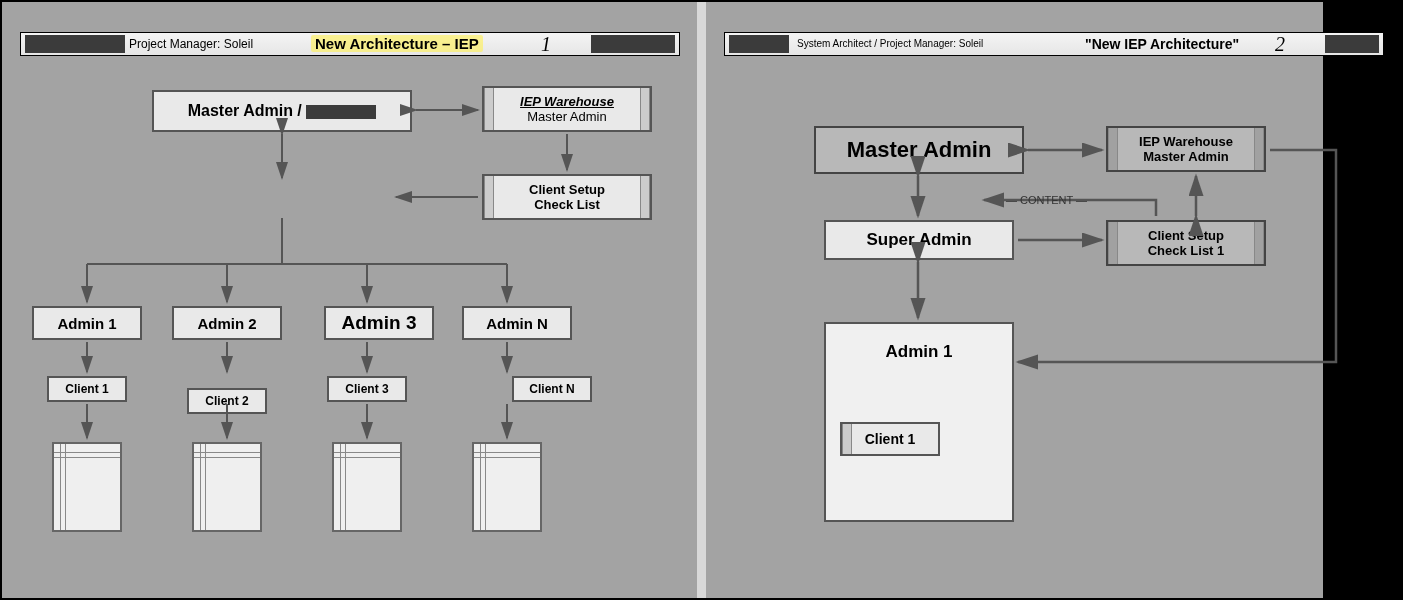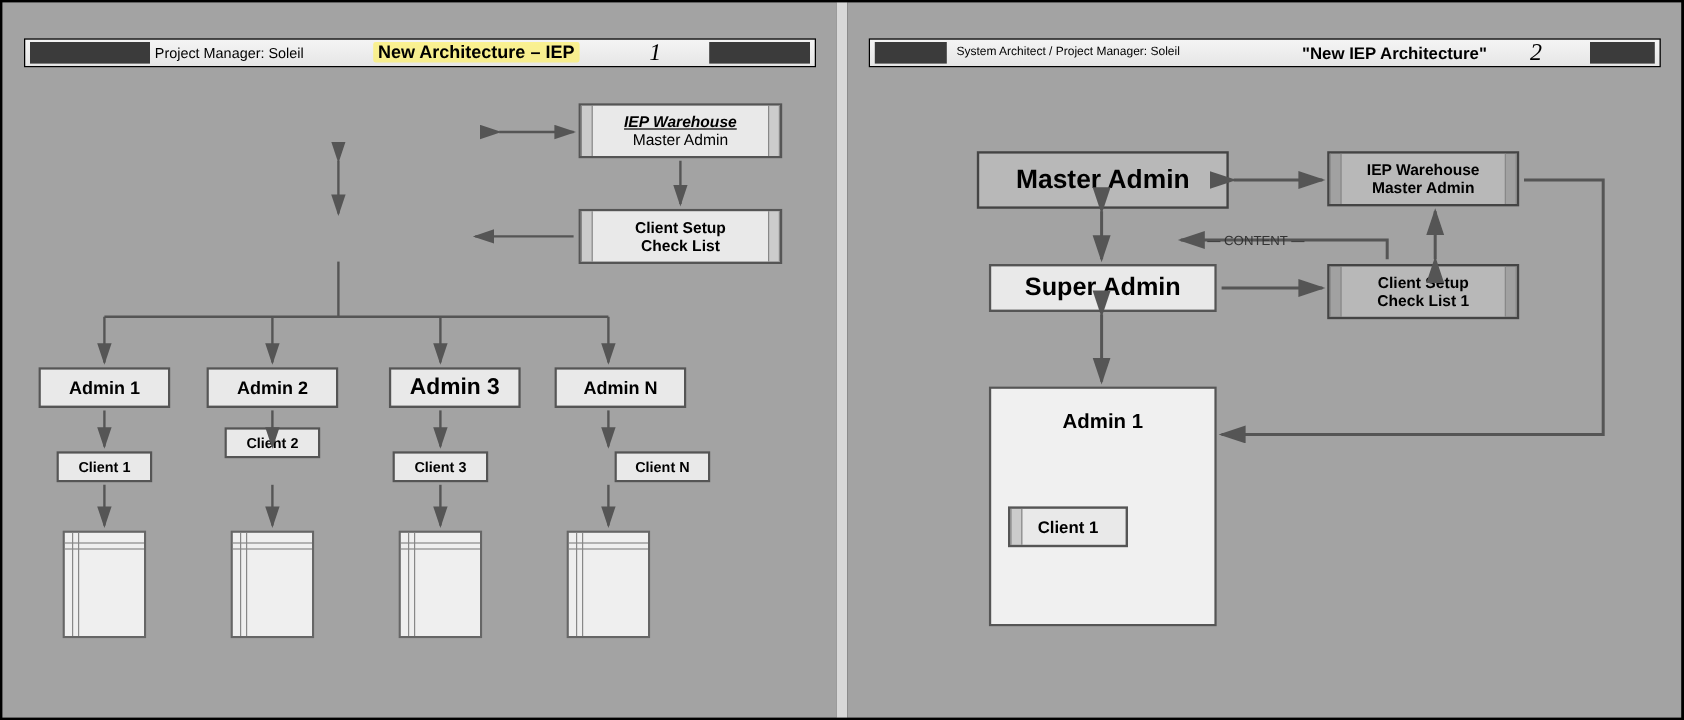--- a/index.html
+++ b/index.html
@@ -8,21 +8,21 @@
     background:#000;
     font-family:Arial,Helvetica,sans-serif;
     position:relative;
   }
   .panel{
     position:absolute;top:2px;height:596px;
     background:#a3a3a3;
     box-sizing:border-box;
   }
   .panel.left{left:2px;width:695px;}
-  .panel.right{left:706px;width:695px;}
+  .panel.right{left:706px;width:617px;}
   .divider{
     position:absolute;left:697px;top:2px;width:9px;height:596px;
     background:#d8d8d8;
   }
 
   
   .titlebar{
     position:absolute;left:18px;top:30px;width:660px;height:24px;
     background:linear-gradient(#f4f4f4,#e6e6e6);
     border:1px solid #000;
@@ -67,41 +67,44 @@
   <div class="titlebar">
     <div class="tb-black" style="left:4px;width:100px;"></div>
     <div class="tb-label" style="left:108px;">Project Manager: Soleil</div>
     <div class="tb-title" style="left:290px;text-align:center;">
       <span class="yellow">New Architecture – IEP</span>
     </div>
     <div class="tb-num" style="left:520px;">1</div>
     <div class="tb-black" style="left:570px;width:84px;"></div>
   </div>
 
+  <div class="box" style="left:150px;top:88px;width:260px;height:42px;font-size:16px;">
+    <span><span>Master Admin /</span>&nbsp;<span class="blk" style="width:70px;"></span></span>
+  </div>
 
   <div class="box" style="left:480px;top:84px;width:170px;height:46px;font-size:13px;">
     <div class="inner-rail rail-l"></div>
       <div class="inner-rail rail-r"></div>
     <div><span style="text-decoration:underline;font-style:italic;">IEP Warehouse</span><br><span style="font-weight:normal;">Master Admin</span></div>
   </div>
 
 
   <div class="box" style="left:480px;top:172px;width:170px;height:46px;font-size:13px;">
     <div class="inner-rail rail-l"></div>
       <div class="inner-rail rail-r"></div>
     <div><span>Client Setup</span><br><span>Check List</span></div>
   </div>
 
   <div class="box" style="left:30px;top:304px;width:110px;height:34px;font-size:15px;">Admin 1</div>
   <div class="box" style="left:170px;top:304px;width:110px;height:34px;font-size:15px;">Admin 2</div>
   <div class="box" style="left:310px;top:304px;width:110px;height:34px;font-size:19px;margin-left:12px;">Admin 3</div>
   <div class="box" style="left:460px;top:304px;width:110px;height:34px;font-size:15px;">Admin N</div>
 
   <div class="box" style="left:45px;top:374px;width:80px;height:26px;font-size:12px;">Client 1</div>
-  <div class="box" style="left:185px;top:354px;width:80px;height:26px;font-size:12px;">Client 2</div>
+  <div class="box" style="left:185px;top:386px;width:80px;height:26px;font-size:12px;">Client 2</div>
   <div class="box" style="left:325px;top:374px;width:80px;height:26px;font-size:12px;">Client 3</div>
   <div class="box" style="left:465px;top:374px;width:80px;height:26px;font-size:12px;margin-left:45px;">Client N</div>
 
   <div class="doc" style="left:50px;top:440px;width:70px;height:90px;"></div>
   <div class="doc" style="left:190px;top:440px;width:70px;height:90px;"></div>
   <div class="doc" style="left:330px;top:440px;width:70px;height:90px;"></div>
   <div class="doc" style="left:470px;top:440px;width:70px;height:90px;"></div>
 
   <svg class="overlay" width="695" height="596">
     <defs>
@@ -154,21 +157,21 @@
   </div>
 
   <div class="box dark" style="left:108px;top:124px;width:210px;height:48px;font-size:22px;">Master Admin</div>
 
   <div class="box dark" style="left:400px;top:124px;width:160px;height:46px;font-size:13px;">
     <div class="inner-rail rail-l"></div>
       <div class="inner-rail rail-r"></div>
     <div><span>IEP Warehouse</span><br><span>Master Admin</span></div>
   </div>
 
-  <div class="box" style="left:118px;top:218px;width:190px;height:40px;font-size:21px;text-align:right;">Super Admin</div>
+  <div class="box" style="left:118px;top:218px;width:190px;height:40px;font-size:17px;text-align:right;">Super Admin</div>
 
   <div class="box dark" style="left:400px;top:218px;width:160px;height:46px;font-size:13px;">
     <div class="inner-rail rail-l"></div>
       <div class="inner-rail rail-r"></div>
     <div><span>Client Setup</span><br><span>Check List 1</span></div>
   </div>
 
   <div class="box" style="left:118px;top:320px;width:190px;height:200px;background:#f0f0f0;font-size:17px;align-items:flex-start;padding-top:18px;">
     <span>Admin 1</span>
   </div>

